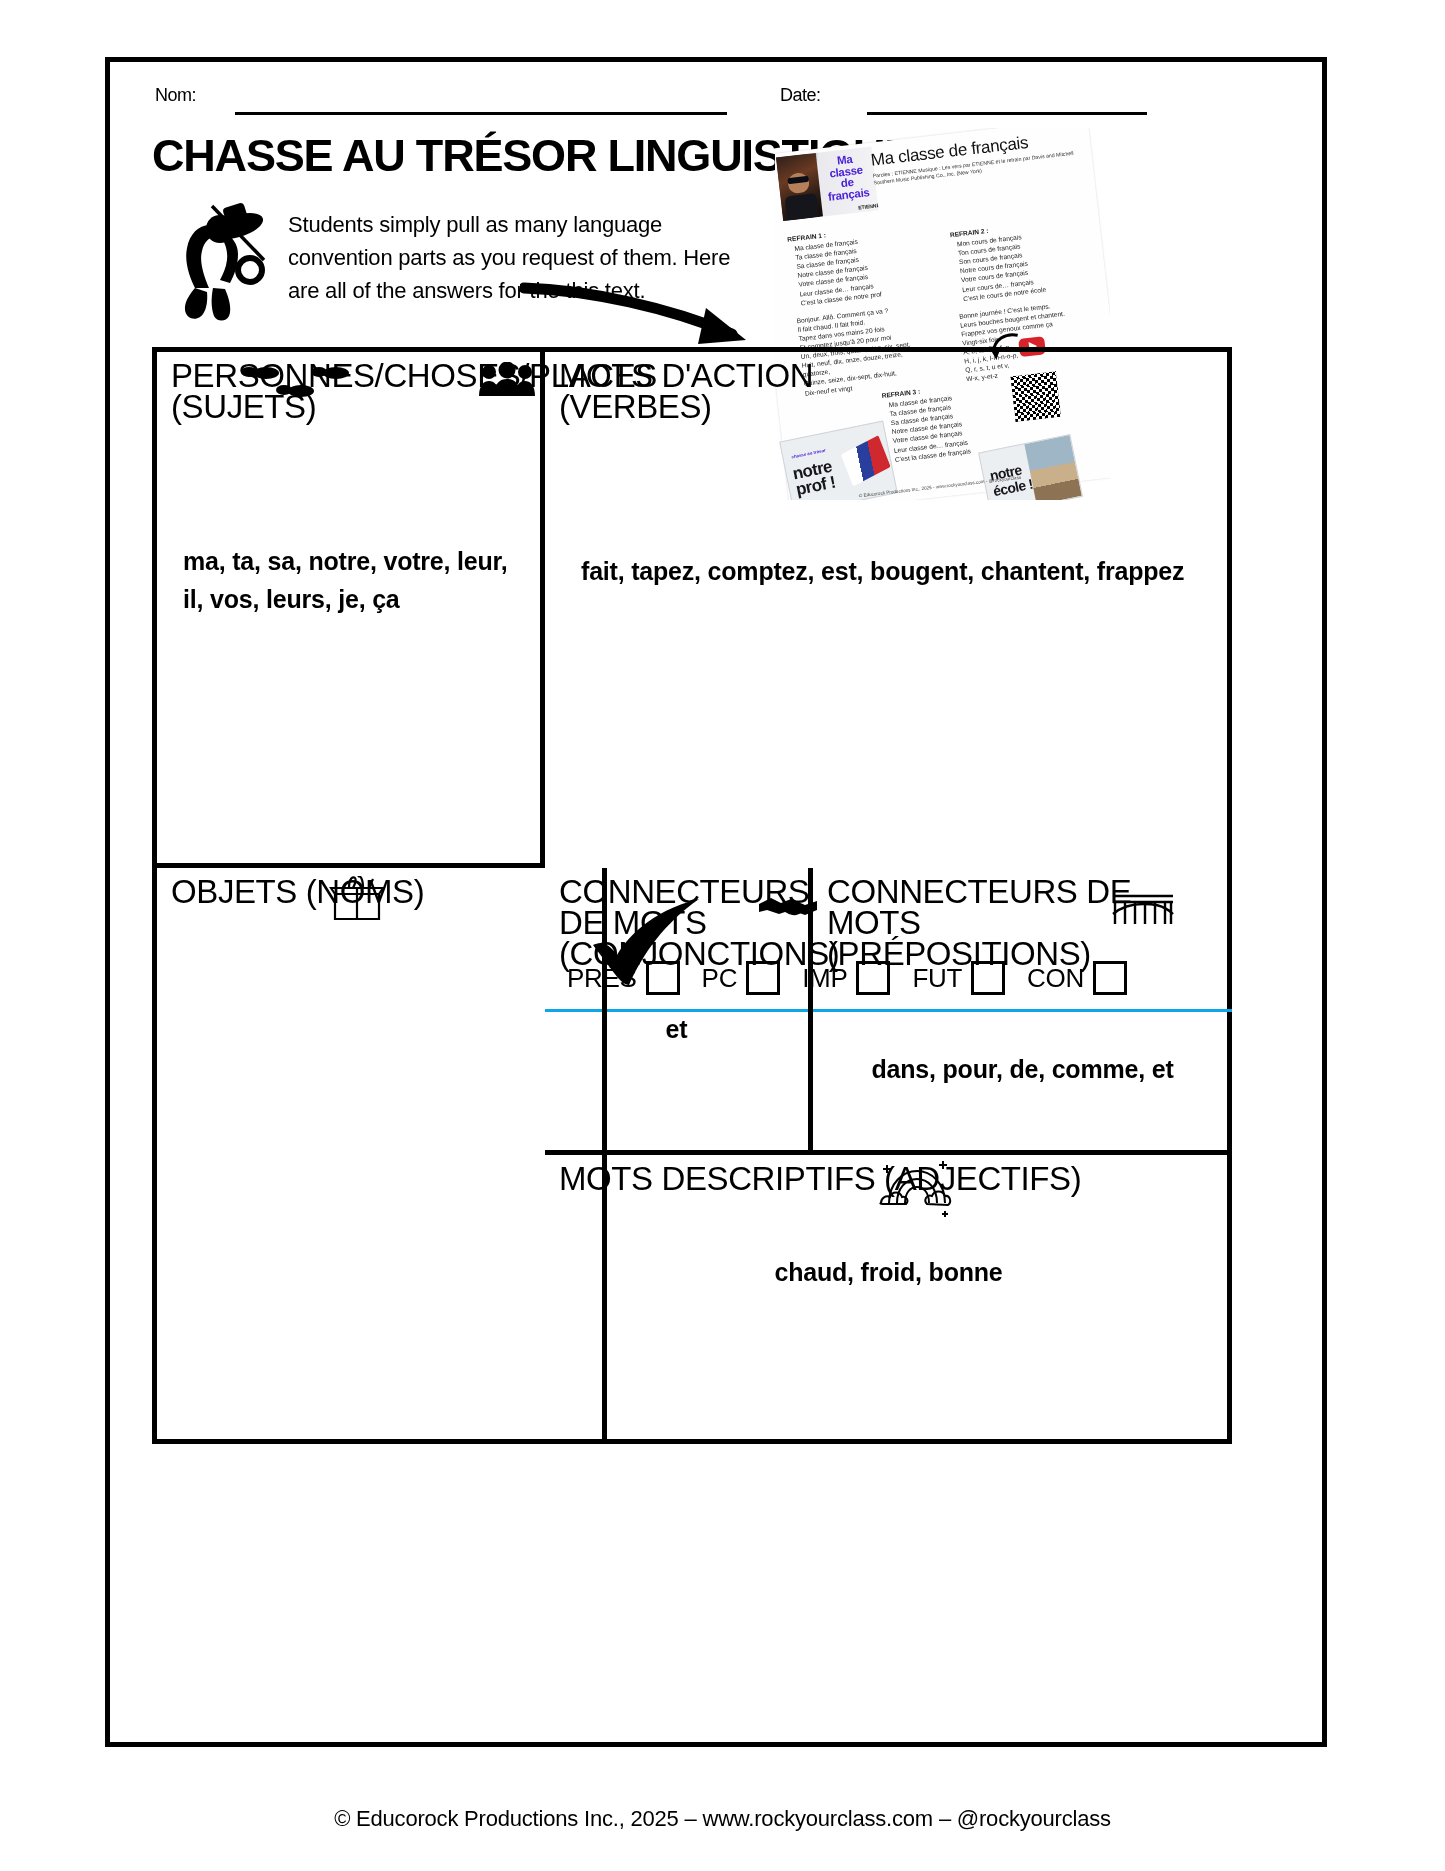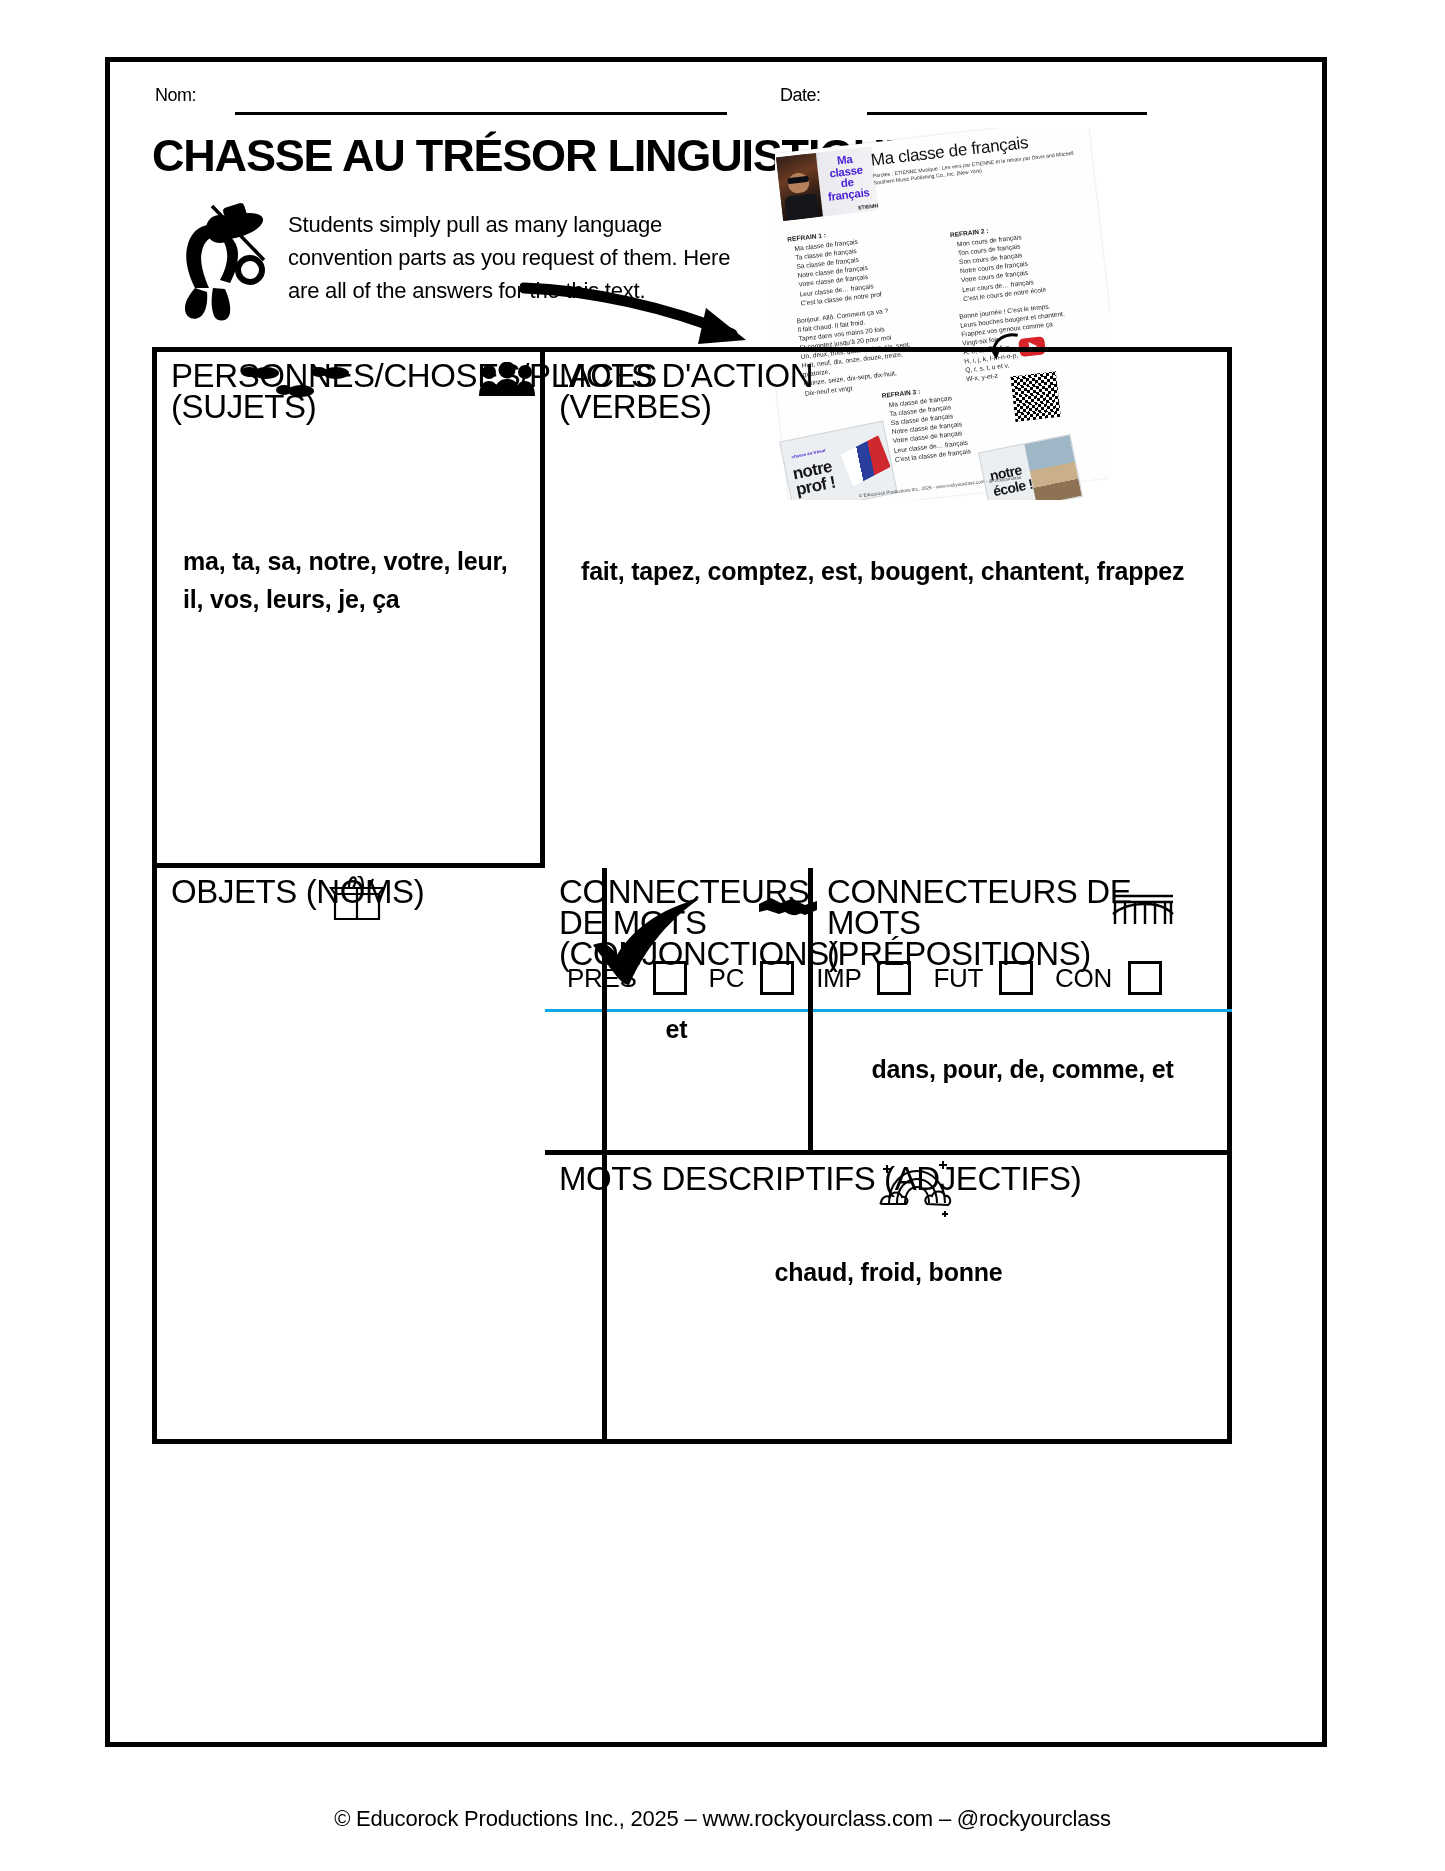--- a/index.html
+++ b/index.html
@@ -343,21 +343,20 @@
     left: 22px;
     bottom: 14px;
     display: flex;
     align-items: center;
     gap: 0px;
   }
   .tense-item {
     display: flex;
     align-items: center;
     margin-right: 22px;
-    gap: 7px;
   }
   .tense-label {
     font-size: 26px;
     letter-spacing: -0.3px;
     margin-right: 9px;
   }
   .tense-box {
     width: 34px;
     height: 34px;
     border: 3px solid #000;

